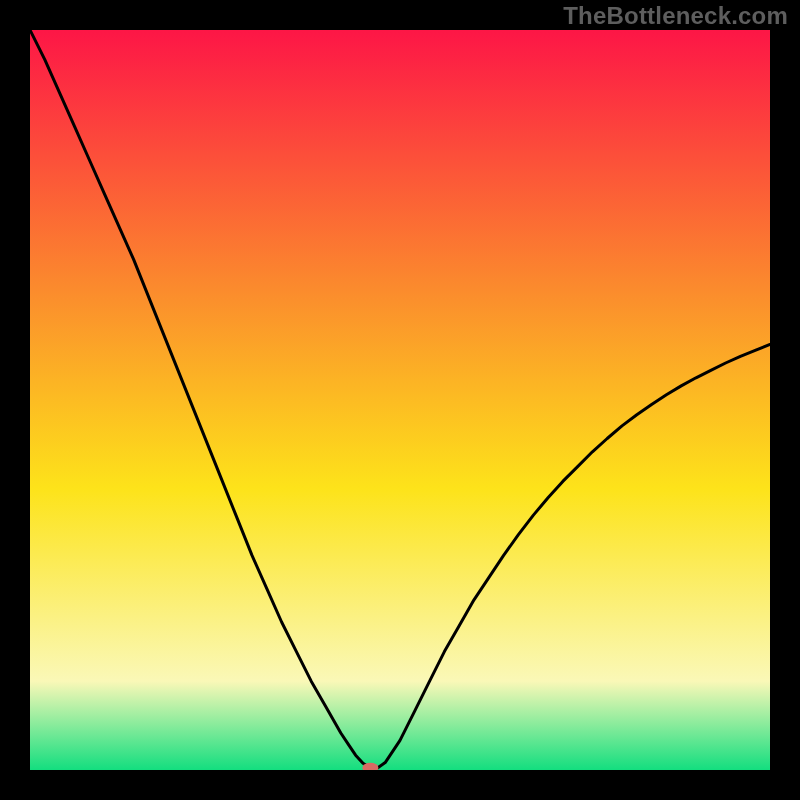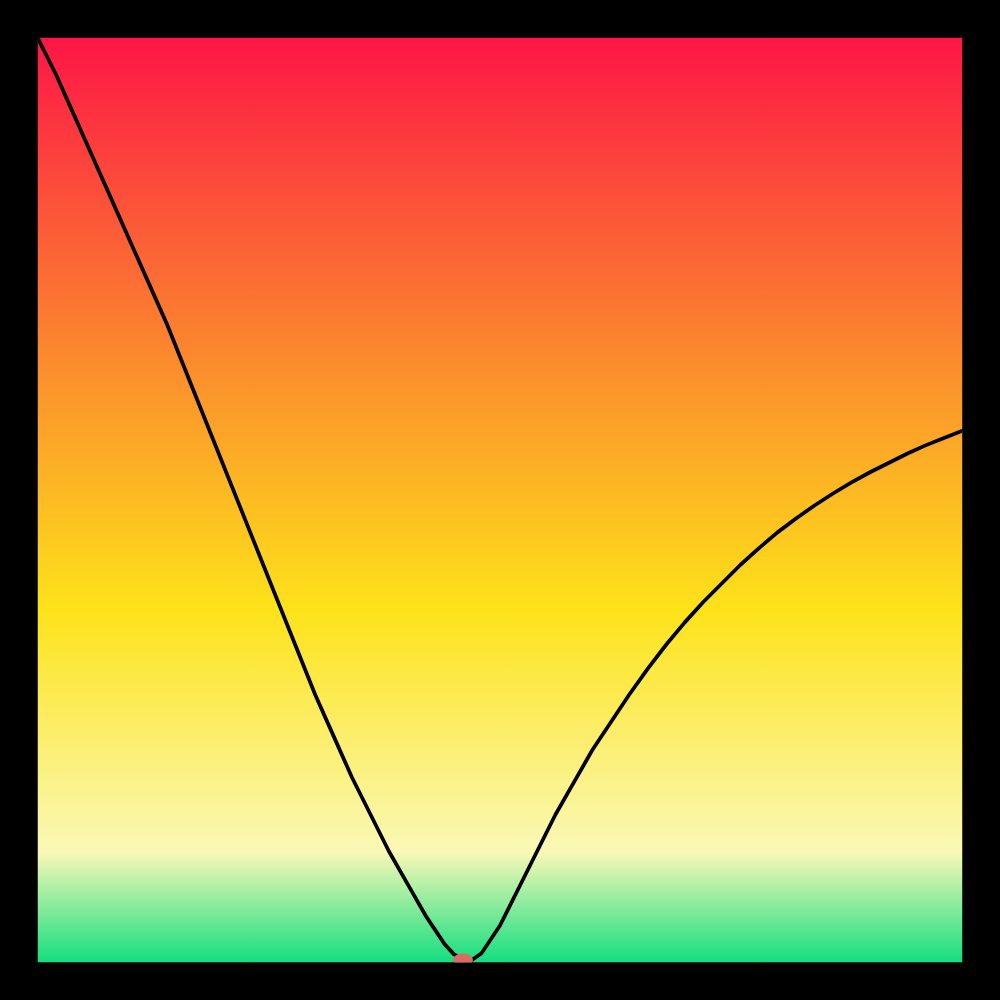--- a/index.html
+++ b/index.html
@@ -37,20 +37,21 @@
   .plot svg {
     display: block;
     width: 740px;
     height: 740px;
   }
 </style>
 </head>
 <body>
 
 <div class="frame">
+  <div class="watermark">TheBottleneck.com</div>
 
   <div class="plot">
     <svg viewBox="0 0 740 740">
       <defs>
         <linearGradient id="bg-grad" x1="0" y1="0" x2="0" y2="1">
           <stop id="g0" offset="0%" stop-color="#fd1646"></stop>
           <stop id="g1" offset="35%" stop-color="#fb8b2d"></stop>
           <stop id="g2" offset="62%" stop-color="#fde31a"></stop>
           <stop id="g3" offset="88%" stop-color="#faf8b7"></stop>
           <stop id="g4" offset="100%" stop-color="#13de7f"></stop>

